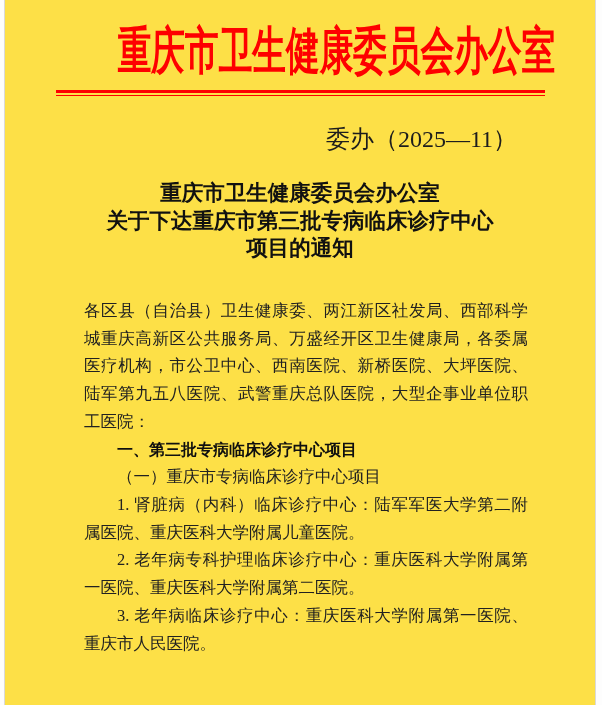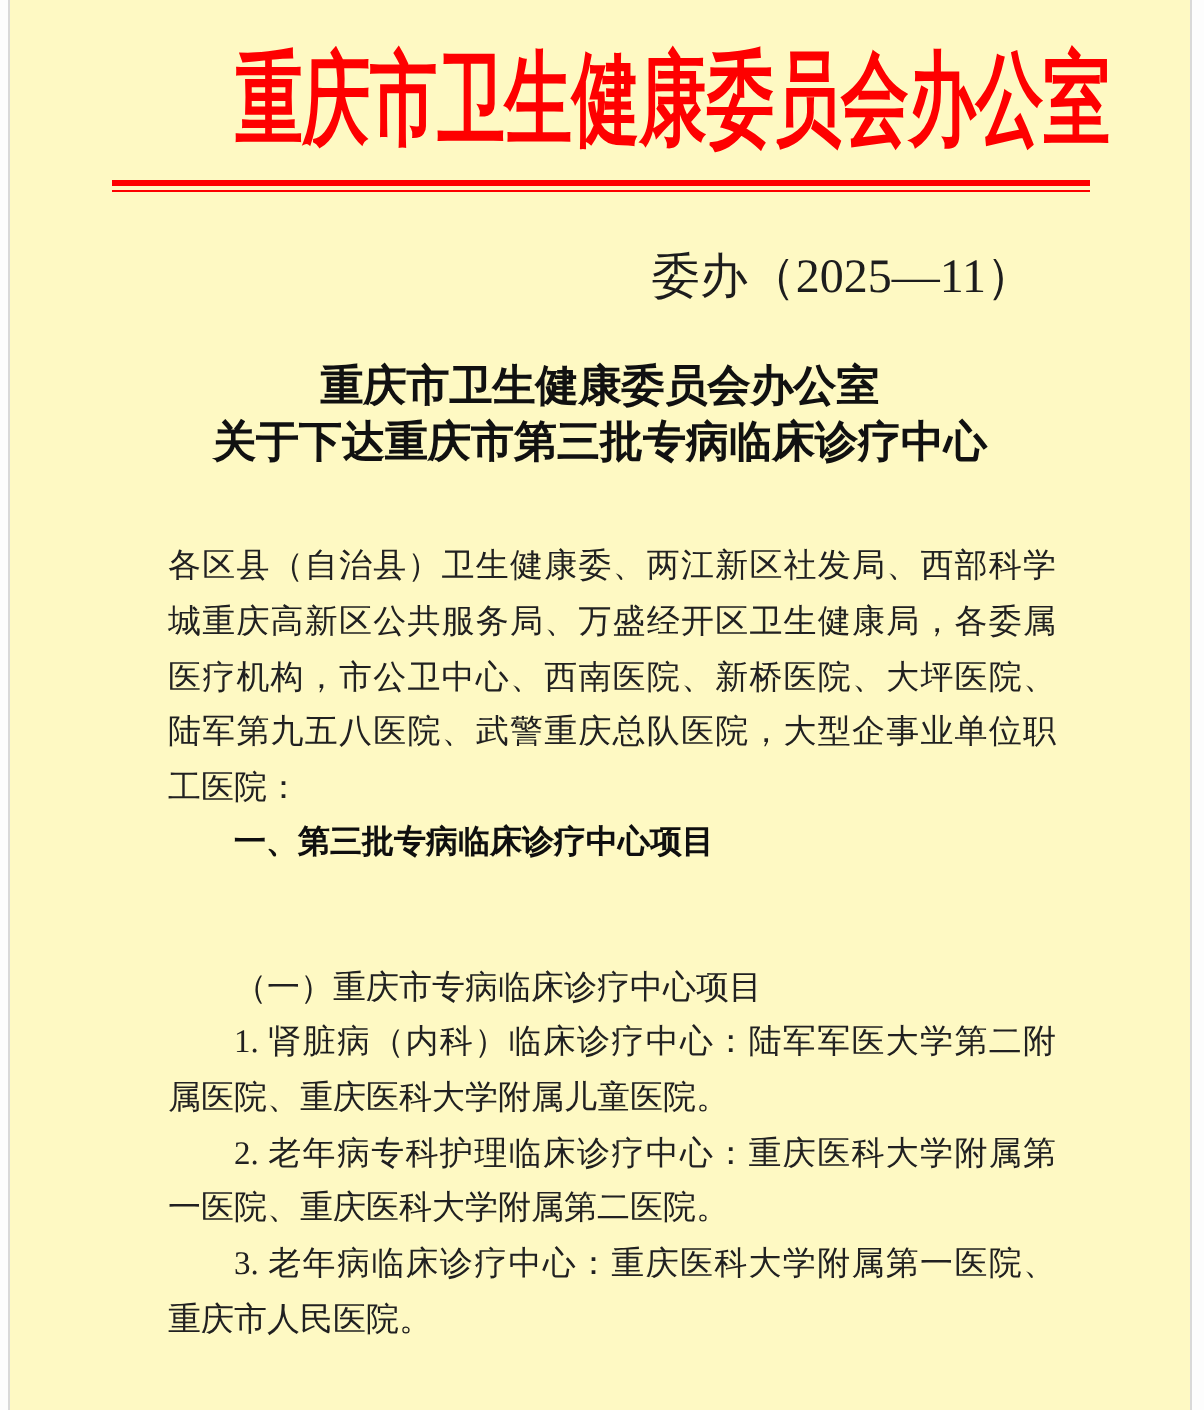--- a/index.html
+++ b/index.html
@@ -14,21 +14,21 @@
     height: 705px;
     background: #fdfdfd;
     overflow: hidden;
   }
   .page {
     position: absolute;
     left: 4px;
     top: 0;
     width: 592px;
     height: 705px;
-    background: #fef9c3;
+    background: #fde047;
     border-left: 1px solid #d9d9d9;
     border-right: 1px solid #d9d9d9;
     box-sizing: border-box;
     color: #212121;
   }
   .red-header {
     margin-top: 21px;
     height: 60px;
     line-height: 60px;
     text-align: center;
@@ -81,21 +81,20 @@
   .doc-body .section-heading {
     text-indent: 33px;
     font-weight: bold;
     color: #0f0f0f;
     font-family: Liberation Serif, serif;
     font-size: 16px;
   }
   .doc-body .sub-heading {
     text-indent: 33px;
     font-family: "Liberation Serif", "DejaVu Serif", serif;
-    margin-top: 44px;
   }
 </style>
 </head>
 <body>
 
 <div class="viewport">
   <div class="page">
 
     <div class="red-header">
       <span class="org">重庆市卫生健康委员会办公室</span>
@@ -104,20 +103,21 @@
     <div class="double-rule">
       <div class="thick"></div>
       <div class="thin"></div>
     </div>
 
     <div class="doc-number">委办（2025—11）</div>
 
     <div class="doc-title">
       <div>重庆市卫生健康委员会办公室</div>
       <div>关于下达重庆市第三批专病临床诊疗中心</div>
+      <div>项目的通知</div>
     </div>
 
     <div class="doc-body">
       <p>各区县（自治县）卫生健康委、两江新区社发局、西部科学城重庆高新区公共服务局、万盛经开区卫生健康局，各委属医疗机构，市公卫中心、西南医院、新桥医院、大坪医院、陆军第九五八医院、武警重庆总队医院，大型企事业单位职工医院：</p>
       <p class="section-heading">一、第三批专病临床诊疗中心项目</p>
       <p class="sub-heading">（一）重庆市专病临床诊疗中心项目</p>
       <p class="indent">1. 肾脏病（内科）临床诊疗中心：陆军军医大学第二附属医院、重庆医科大学附属儿童医院。</p>
       <p class="indent">2. 老年病专科护理临床诊疗中心：重庆医科大学附属第一医院、重庆医科大学附属第二医院。</p>
       <p class="indent">3. 老年病临床诊疗中心：重庆医科大学附属第一医院、重庆市人民医院。</p>
     </div>

